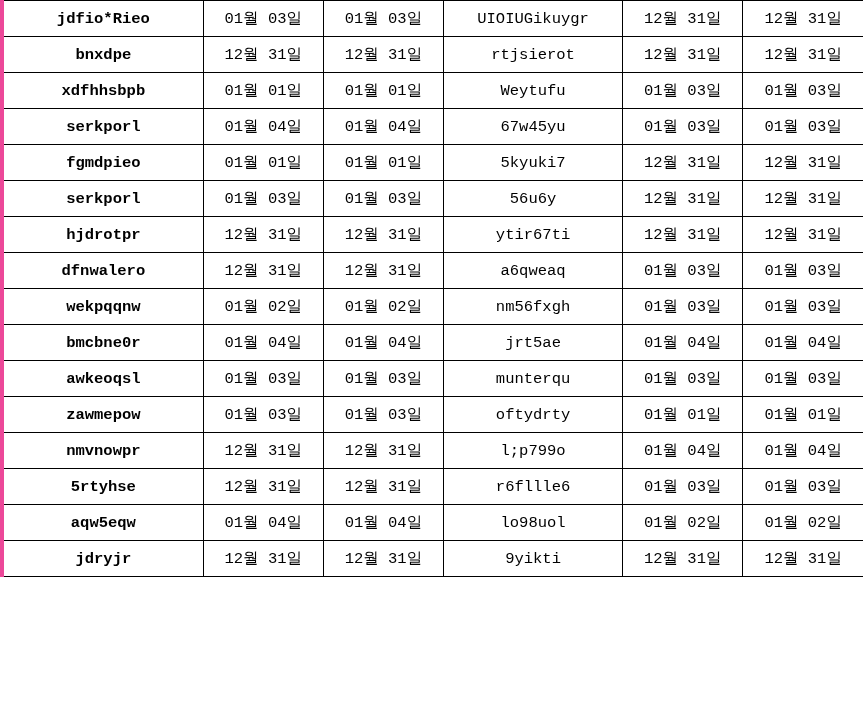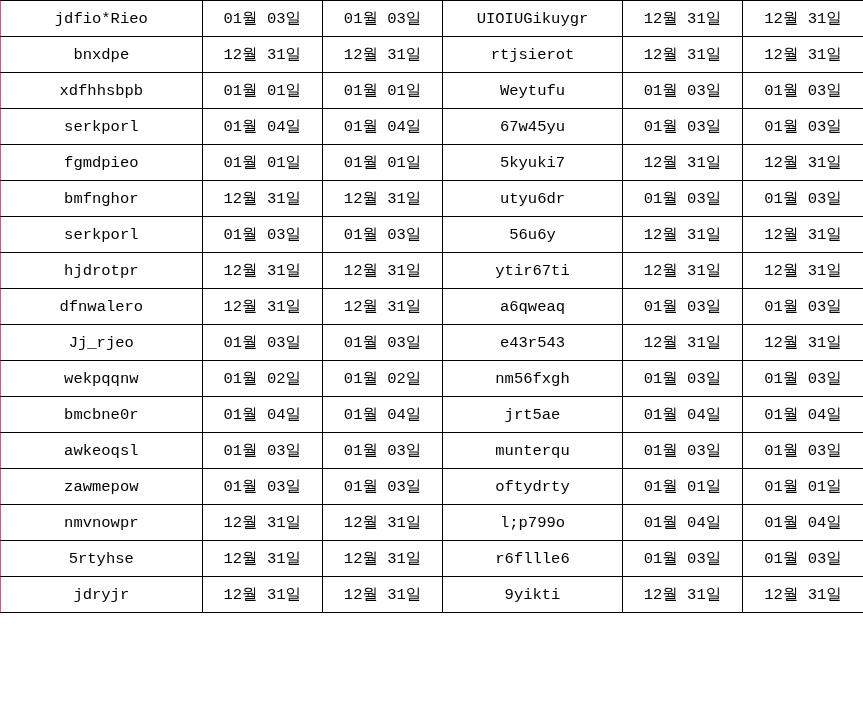--- a/index.html
+++ b/index.html
@@ -34,21 +34,21 @@
   }
   
   table.data-table col.c0 { width: 201px; }
   table.data-table col.c1 { width: 120px; }
   table.data-table col.c2 { width: 120px; }
   table.data-table col.c3 { width: 179px; }
   table.data-table col.c4 { width: 120px; }
   table.data-table col.c5 { width: 120px; }
 
   
-  table.data-table tr td:first-child { border-left: 1px solid #ec4899; }
+  table.data-table tr td:first-child { border-left: 4px solid #ec4899; font-weight: bold; }
   table.data-table tr td:last-child { border-right: none; }
   table.data-table tr:first-child td { border-top: 1px solid #000000; }
 
   .date-cell { font-family: "Liberation Serif", serif; font-size: 16px; }
   .name-cell { font-family: "Liberation Mono", monospace; font-size: 15px; letter-spacing: 0px; }
 </style>
 </head>
 <body>
 
 <table class="data-table">
@@ -95,28 +95,20 @@
       </tr>
       <tr>
         <td class="name-cell">fgmdpieo</td>
         <td class="date-cell">01월 01일</td>
         <td class="date-cell">01월 01일</td>
         <td class="name-cell">5kyuki7</td>
         <td class="date-cell">12월 31일</td>
         <td class="date-cell">12월 31일</td>
       </tr>
       <tr>
-        <td class="name-cell">bmfnghor</td>
-        <td class="date-cell">12월 31일</td>
-        <td class="date-cell">12월 31일</td>
-        <td class="name-cell">utyu6dr</td>
-        <td class="date-cell">01월 03일</td>
-        <td class="date-cell">01월 03일</td>
-      </tr>
-      <tr>
         <td class="name-cell">serkporl</td>
         <td class="date-cell">01월 03일</td>
         <td class="date-cell">01월 03일</td>
         <td class="name-cell">56u6y</td>
         <td class="date-cell">12월 31일</td>
         <td class="date-cell">12월 31일</td>
       </tr>
       <tr>
         <td class="name-cell">hjdrotpr</td>
         <td class="date-cell">12월 31일</td>
@@ -125,28 +117,20 @@
         <td class="date-cell">12월 31일</td>
         <td class="date-cell">12월 31일</td>
       </tr>
       <tr>
         <td class="name-cell">dfnwalero</td>
         <td class="date-cell">12월 31일</td>
         <td class="date-cell">12월 31일</td>
         <td class="name-cell">a6qweaq</td>
         <td class="date-cell">01월 03일</td>
         <td class="date-cell">01월 03일</td>
-      </tr>
-      <tr>
-        <td class="name-cell">Jj_rjeo</td>
-        <td class="date-cell">01월 03일</td>
-        <td class="date-cell">01월 03일</td>
-        <td class="name-cell">e43r543</td>
-        <td class="date-cell">12월 31일</td>
-        <td class="date-cell">12월 31일</td>
       </tr>
       <tr>
         <td class="name-cell">wekpqqnw</td>
         <td class="date-cell">01월 02일</td>
         <td class="date-cell">01월 02일</td>
         <td class="name-cell">nm56fxgh</td>
         <td class="date-cell">01월 03일</td>
         <td class="date-cell">01월 03일</td>
       </tr>
       <tr>
@@ -183,20 +167,28 @@
       </tr>
       <tr>
         <td class="name-cell">5rtyhse</td>
         <td class="date-cell">12월 31일</td>
         <td class="date-cell">12월 31일</td>
         <td class="name-cell">r6fllle6</td>
         <td class="date-cell">01월 03일</td>
         <td class="date-cell">01월 03일</td>
       </tr>
       <tr>
+        <td class="name-cell">aqw5eqw</td>
+        <td class="date-cell">01월 04일</td>
+        <td class="date-cell">01월 04일</td>
+        <td class="name-cell">lo98uol</td>
+        <td class="date-cell">01월 02일</td>
+        <td class="date-cell">01월 02일</td>
+      </tr>
+      <tr>
         <td class="name-cell">jdryjr</td>
         <td class="date-cell">12월 31일</td>
         <td class="date-cell">12월 31일</td>
         <td class="name-cell">9yikti</td>
         <td class="date-cell">12월 31일</td>
         <td class="date-cell">12월 31일</td>
       </tr>
     </tbody>
 </table>
 

